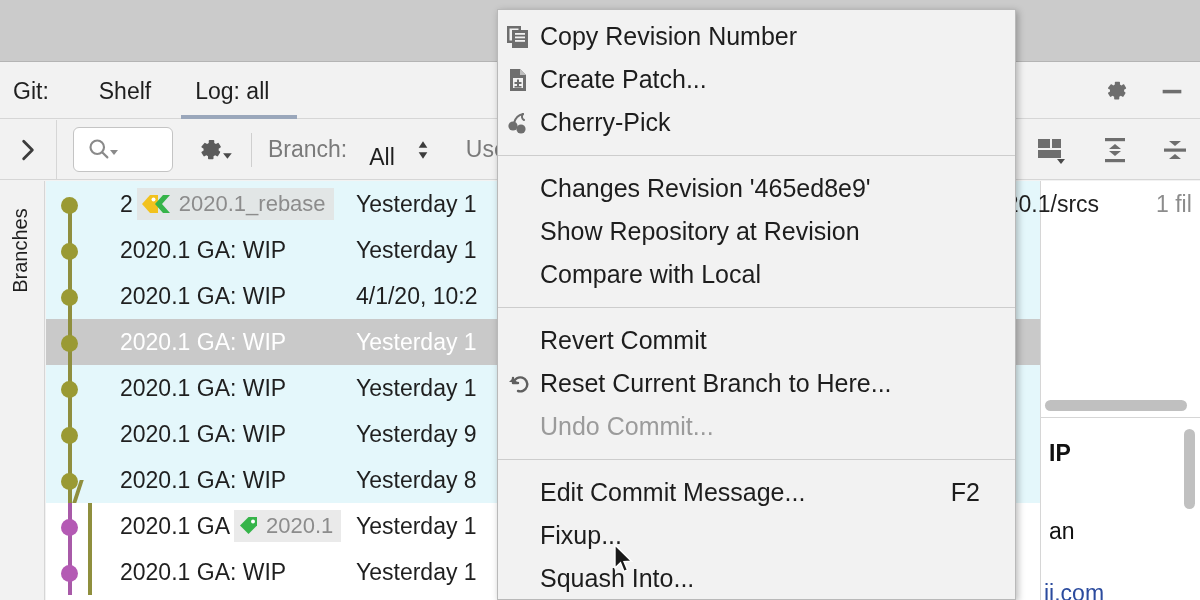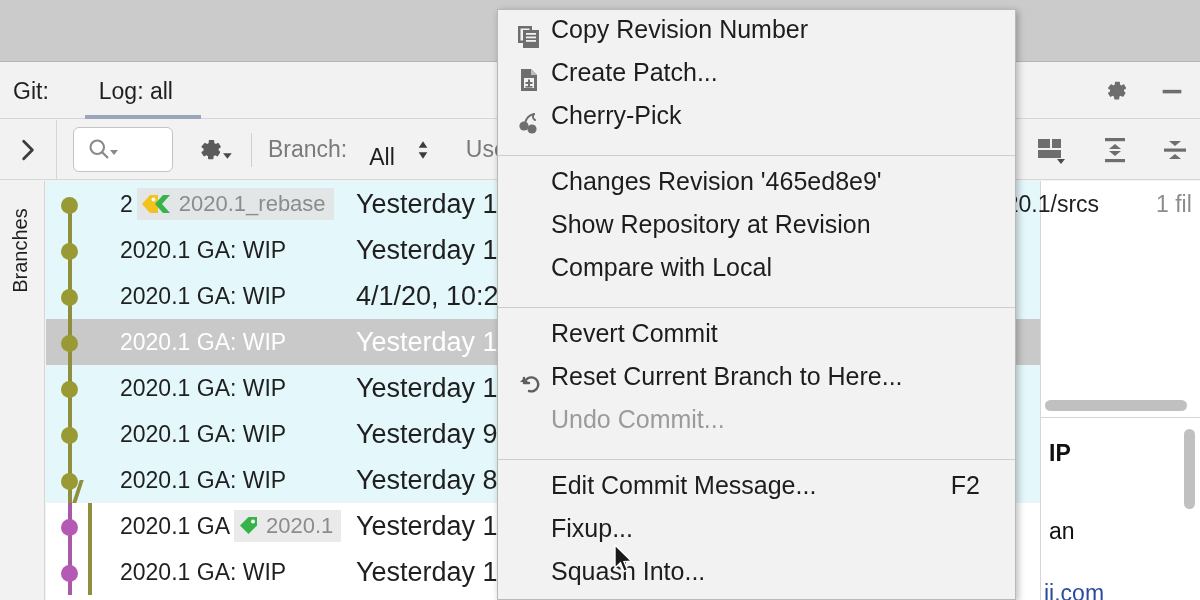--- a/index.html
+++ b/index.html
@@ -131,21 +131,21 @@
   .ref-chip {
     display: inline-flex; align-items: center;
     background: #e2e6e6; color: #8c8c8c;
     padding: 3px 8px 3px 4px; margin-left: 4px; gap: 6px;
     font-size: 22px;
   }
   .ref-chip.plain { background: #eaeaea; }
   .date-cell {
     position: absolute; left: 310px; top: 0; height: 46px;
     display: flex; align-items: center;
-    font-size: 27px;
+    font-size: 23px;
   }
   
   .gline {
     position: absolute; left: 22px; top: 0; width: 4px; height: 46px;
     background: #8f8f3e;
   }
   .gnode {
     position: absolute; left: 15px; top: 16px;
     width: 17px; height: 17px; border-radius: 50%;
     background: #9a9a34;
@@ -210,23 +210,23 @@
   
   .ctxmenu {
     position: absolute; left: 497px; top: 9px;
     width: 519px; height: 591px;
     background: #f2f2f2;
     border: 1px solid #b9b9b9;
     box-shadow: 2px 2px 7px rgba(0,0,0,0.28);
     overflow: hidden;
   }
   .mi {
-    height: 43px; display: flex; align-items: flex-start;
+    height: 43px; display: flex; align-items: center;
     font-size: 25px; color: #1d1d1d;
-    padding-left: 11px; white-space: nowrap;
+    white-space: nowrap;
     position: relative;
   }
   .mi .mi-ico {
     width: 40px; min-width: 40px; height: 43px;
     display: flex; align-items: center; justify-content: center;
   }
   .mi .mi-text { margin-left: 2px; }
   .mi.noicon .mi-text { margin-left: 42px; }
   .mi.disabled .mi-text { color: #9b9b9b; }
   .mi .accel {
@@ -244,20 +244,23 @@
 </head>
 <body>
 
 <div id="app">
 
   <div class="top-strip"></div>
 
   <div class="tabbar">
     <div class="tabbar-inner">
       <span class="tab-label-git">Git:</span>
+      <div class="tab">
+        <span>Shelf</span>
+      </div>
       <div class="tab active">
         <span>Log: all</span>
       </div>
     </div>
     <div class="tabbar-right">
       <div class="icon-btn">
         <svg width="28" height="28" viewBox="0 0 24 24" fill="#6e6e6e">
           <path d="M12 8.5a3.5 3.5 0 100 7 3.5 3.5 0 000-7zm0 5.2a1.7 1.7 0 110-3.4 1.7 1.7 0 010 3.4z"></path>
           <path d="M20.4 13.3l-1.5-.9c.1-.5.1-1 0-1.5l1.5-.9a.6.6 0 00.2-.8l-1.6-2.7a.6.6 0 00-.8-.2l-1.5.9c-.4-.3-.9-.6-1.3-.8V4.6a.6.6 0 00-.6-.6h-3.2a.6.6 0 00-.6.6v1.8c-.5.2-.9.4-1.3.8l-1.5-.9a.6.6 0 00-.8.2L5.2 9.2a.6.6 0 00.2.8l1.5.9c-.1.5-.1 1 0 1.5l-1.5.9a.6.6 0 00-.2.8l1.6 2.7a.6.6 0 00.8.2l1.5-.9c.4.3.9.6 1.3.8v1.8c0 .3.3.6.6.6h3.2c.3 0 .6-.3.6-.6v-1.8c.5-.2.9-.4 1.3-.8l1.5.9c.3.2.7.1.8-.2l1.6-2.7a.6.6 0 00-.2-.8z"></path>
         </svg>

